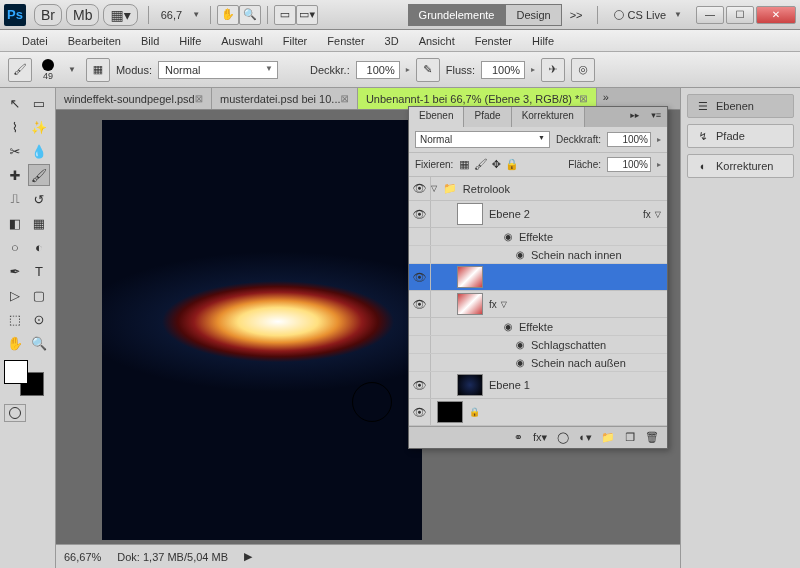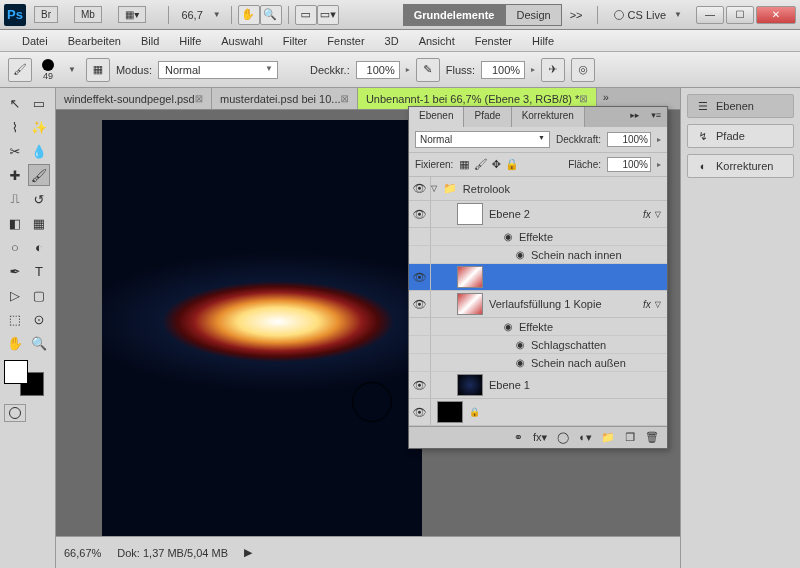--- a/index.html
+++ b/index.html
@@ -1,23 +1,23 @@
 <!DOCTYPE html>
 <html><head>
 <meta charset="utf-8">
 <style>
 *{margin:0;padding:0;box-sizing:border-box;font-family:Tahoma,Arial,sans-serif;font-size:11px;color:#333}
 body{background:#b8b8b8;width:800px;height:568px;overflow:hidden;position:relative}
 .titlebar{height:30px;background:linear-gradient(#e8e8e8,#d0d0d0);border-bottom:1px solid #888;display:flex;align-items:center;padding:0 4px}
 .ps-logo{width:22px;height:22px;background:#001e36;color:#31a8ff;display:flex;align-items:center;justify-content:center;font-weight:bold;font-size:13px;border-radius:2px;margin-right:8px}
-.tb-btn{padding:2px 6px;border:1px solid #999;background:#ddd;margin-right:16px;font-size:10px;border-radius:0}
+.tb-btn{padding:2px 6px;border:1px solid #999;background:#ddd;margin-right:4px;font-size:14px;border-radius:8px}
 .tb-sep{width:1px;height:18px;background:#999;margin:0 6px}
 .zoom-disp{margin:0 6px;font-size:11px}
 .ws-tab{padding:4px 10px;background:#999;border:1px solid #777;font-size:11px}
-.ws-tab.sel{background:#777;color:#fff;font-weight:bold}
+.ws-tab.sel{background:#777;color:#fff;font-weight:normal}
 .spacer{flex:1}
 .cslive{margin:0 10px;display:flex;align-items:center;gap:4px}
 .cslive-dot{width:10px;height:10px;border:1px solid #666;border-radius:50%}
 .winbtns{display:flex;gap:2px}
 .winbtn{width:28px;height:18px;border:1px solid #999;background:linear-gradient(#f0f0f0,#d0d0d0);display:flex;align-items:center;justify-content:center;font-size:10px;border-radius:2px}
 .winbtn.close{background:linear-gradient(#e88,#c44);color:#fff;width:40px}
 .menubar{height:22px;background:linear-gradient(#f0f0f0,#e0e0e0);border-bottom:1px solid #aaa;display:flex;align-items:center;padding-left:12px}
 .menu-item{padding:2px 10px;font-size:11px;cursor:default}
 .optbar{height:36px;background:linear-gradient(#eee,#d5d5d5);border-bottom:1px solid #999;display:flex;align-items:center;padding-left:8px;gap:6px}
 .ico-box{width:24px;height:24px;border:1px solid #999;background:#e5e5e5;display:flex;align-items:center;justify-content:center;border-radius:2px}
@@ -39,21 +39,21 @@
 .qmask{width:22px;height:18px;border:1px solid #999;margin-top:6px;display:flex;align-items:center;justify-content:center}
 .qmask-c{width:12px;height:12px;border:1px solid #333;border-radius:50%}
 .canvas-area{flex:1;background:#6b6b6b;position:relative;overflow:hidden}
 .doc-tabs{height:22px;background:#b5b5b5;display:flex;border-bottom:1px solid #888}
 .doc-tab{padding:3px 8px;border-right:1px solid #999;display:flex;align-items:center;font-size:10px;background:#c5c5c5}
 .doc-tab.active{background:#bef264}
 .doc-close{font-size:10px;color:#777}
 .canvas-viewport{position:absolute;top:22px;left:36px;right:0;bottom:20px;background:#6b6b6b;display:flex;align-items:flex-start;justify-content:flex-start}
 .artboard{width:320px;height:420px;background:radial-gradient(ellipse 200px 70px at 55% 48%, #fff 0%, #ffe080 20%, #e89030 30%, #8b1a1a 42%, #4a0808 50%, #0a1530 58%, #030818 100%);margin:10px 0 0 10px;position:relative;overflow:hidden}
 .brush-cursor{position:absolute;width:40px;height:40px;border:1px solid #000;border-radius:50%;left:250px;top:262px;background:transparent}
-.statusbar{position:absolute;bottom:0;left:0;right:0;height:32px;background:#d5d5d5;border-top:1px solid #999;display:flex;align-items:center;padding:0 8px;gap:16px;font-size:10px}
+.statusbar{position:absolute;bottom:0;left:0;right:0;height:24px;background:#d5d5d5;border-top:1px solid #999;display:flex;align-items:center;padding:0 8px;gap:16px;font-size:10px}
 .right-panels{width:120px;background:#d5d5d5;border-left:1px solid #999;padding:6px}
 .rp-btn{display:flex;align-items:center;gap:6px;padding:4px 8px;border:1px solid #aaa;background:#e0e0e0;margin-bottom:6px;border-radius:2px}
 .rp-btn.active{background:#c0c0c0}
 .rp-ico{width:14px;height:14px;display:flex;align-items:center;justify-content:center;font-size:11px}
 
 .layers-panel{position:absolute;left:408px;top:106px;width:260px;background:#d5d5d5;border:1px solid #666;box-shadow:2px 2px 6px rgba(0,0,0,0.3)}
 .lp-tabs{display:flex;background:#b5b5b5;height:20px}
 .lp-tab{flex:0 0 auto;padding:3px 10px;font-size:10px;border-right:1px solid #999;background:#cacaca}
 .lp-tab.active{background:#d5d5d5}
 .lp-tab-sp{flex:1}
@@ -68,21 +68,21 @@
 .layer-row{display:flex;align-items:center;min-height:24px;border-bottom:1px solid #c0c0c0;font-size:10px}
 .layer-row.sel{background:#3875d7;color:#fff}
 .layer-row.sel .layer-name{color:#fff}
 .eye{width:22px;text-align:center;font-size:11px;border-right:1px solid #bbb;align-self:stretch;display:flex;align-items:center;justify-content:center}
 .layer-indent{display:inline-block}
 .layer-thumb{width:26px;height:22px;border:1px solid #888;background:#fff;margin:2px 6px;flex-shrink:0}
 .layer-thumb.grad{background:linear-gradient(135deg,#c44,#fff,#c44)}
 .layer-thumb.dark{background:radial-gradient(circle at 50% 50%,#1a2a5a,#000)}
 .layer-thumb.black{background:#000}
 .layer-name{flex:1;padding:2px 0}
-.fx{font-style:italic;font-size:10px;padding-right:4px}
+.fx{font-size:10px;padding-right:4px}
 .tri{font-size:8px;padding-right:6px}
 .sub-row{display:flex;align-items:center;min-height:18px;font-size:10px;border-bottom:1px solid #c8c8c8}
 .sub-row .eye{width:22px}
 .sub-indent{width:70px}
 .sub-ico{width:14px;text-align:center;font-size:10px;margin-right:4px}
 .lock-sm{font-size:9px;padding-right:6px}
 .lp-footer{height:22px;background:#cacaca;border-top:1px solid #999;display:flex;align-items:center;justify-content:flex-end;gap:10px;padding:0 8px;font-size:10px}
 .dd-arrow{font-size:8px;color:#555;margin:0 4px}
 </style>
 </head>
@@ -293,21 +293,20 @@
     <div class="layer-row sel">
       <div class="eye">👁</div>
       <span class="layer-indent" style="width:20px"></span>
       <div class="layer-thumb grad"></div>
     </div>
 
     <div class="layer-row">
       <div class="eye">👁</div>
       <span class="layer-indent" style="width:20px"></span>
       <div class="layer-thumb grad"></div>
-      <span class="layer-name">Verlaufsfüllung 1 Kopie</span>
       <span class="fx">fx</span>
         <span class="tri">▽</span>
     </div>
     <div class="sub-row">
       <div class="eye"></div>
       <span class="sub-indent"></span>
         <span class="sub-ico">◉</span>
       <span>Effekte</span>
     </div>
     <div class="sub-row">

